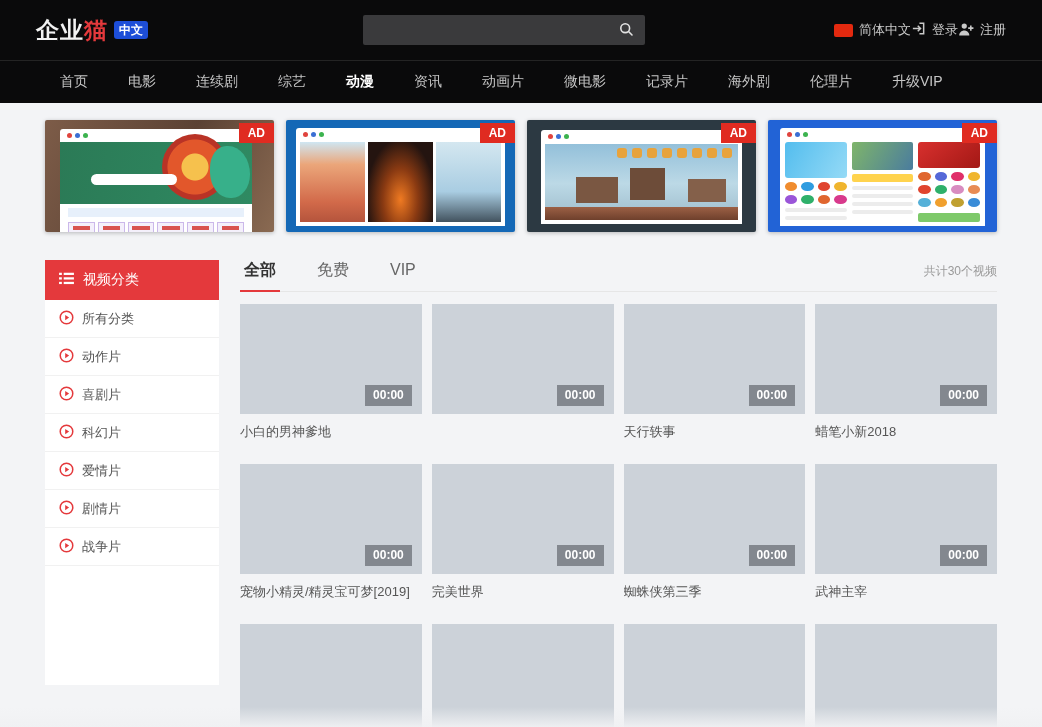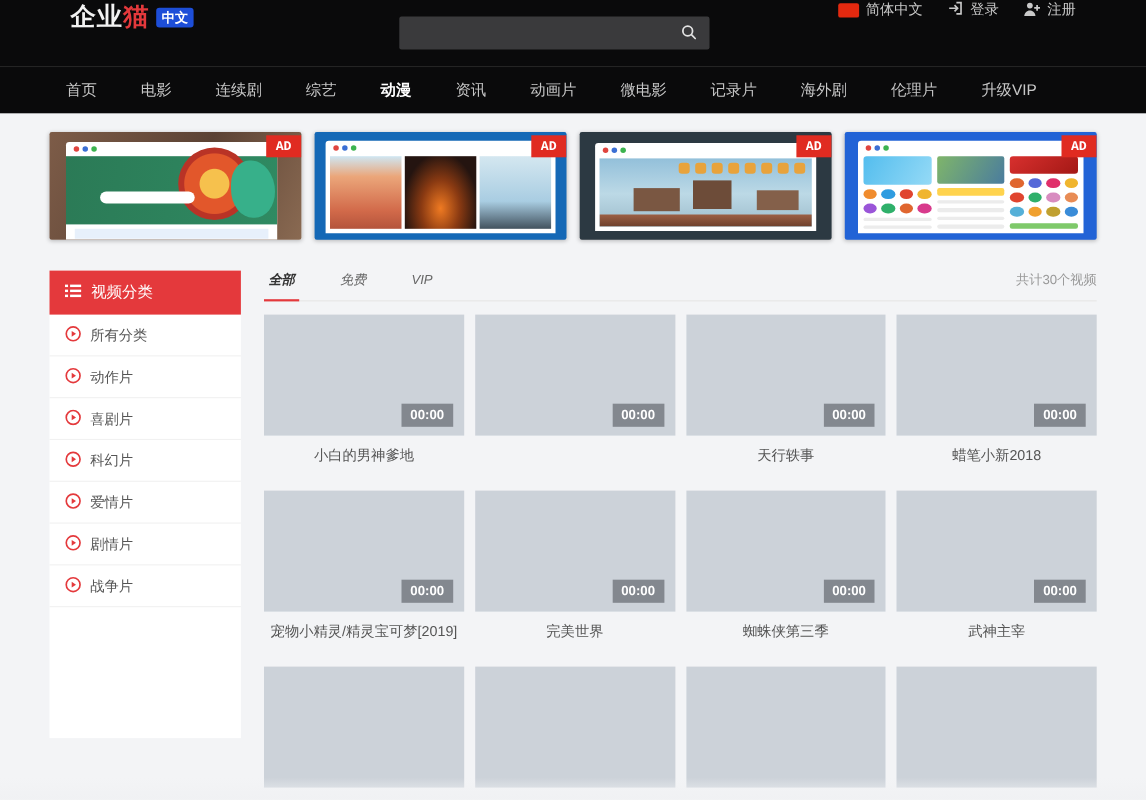--- a/index.html
+++ b/index.html
@@ -5,22 +5,22 @@
   * { box-sizing: border-box; }
   html,body { margin:0; padding:0; }
   body {
     width:1042px; height:727px; position:relative; overflow:hidden;
     background:#f3f4f6;
     font-family:"Liberation Sans","DejaVu Sans",sans-serif;
   }
 
   
   .topbar {
-    height:60px; background:#0a0a0b; display:flex; align-items:flex-start;
-    padding:0 64px; position:relative;
+    height:60px; background:#0a0a0b; display:flex; align-items:center;
+    padding:0 36px; position:relative;
   }
   .logo { display:flex; align-items:center; gap:7px; cursor:pointer; }
   .logo .p1 { color:#f2f2f2; font-size:23px; font-weight:bold; letter-spacing:1px; }
   .logo .p2 { color:#e4393c; font-size:23px; font-weight:bold; }
   .logo-badge {
     background:#1d4ed8; color:#fff; font-size:12px; font-weight:bold;
     padding:3px 5px; border-radius:3px; line-height:1;
   }
   .search {
     position:absolute; left:363px; top:15px; width:282px; height:30px;
@@ -28,42 +28,42 @@
   }
   .search input {
     flex:1; background:transparent; border:none; outline:none;
     color:#ddd; padding:0 10px; font-size:13px; height:100%;
   }
   .search-btn {
     width:38px; height:100%; background:transparent; border:none;
     display:flex; align-items:center; justify-content:center; cursor:pointer;
   }
   .topbar-right {
-    margin-left:auto; display:flex; align-items:center; gap:22px;
+    margin-left:auto; display:flex; align-items:center; 
     color:#c9c9c9; font-size:13px;
   }
   .tr-item { display:flex; align-items:center; gap:6px; cursor:pointer; }
   .flag { width:19px; height:13px; background:#e3290f; border-radius:2px; }
 
   
   .mainnav {
     height:43px; background:#0a0a0b; border-top:1px solid #242424;
     display:flex; align-items:center; padding-left:60px; gap:40px;
   }
   .nav-item { color:#c6c6c6; font-size:14px; cursor:pointer; white-space:nowrap; }
   .nav-item.active { color:#ffffff; font-weight:bold; }
 
   
   .container { width:952px; margin:0 auto; }
 
   
   .banners { display:grid; grid-template-columns:repeat(4,1fr); gap:12px; padding-top:17px; }
   .banner {
-    height:98px; position:relative; overflow:hidden; border-radius:2px;
-    cursor:pointer; box-shadow:0 1px 4px rgba(0,0,0,.25);font-family:Liberation Mono, monospace;
+    height:112px; position:relative; overflow:hidden; border-radius:2px;
+    cursor:pointer; box-shadow:0 1px 4px rgba(0,0,0,.25);
   }
   .ad-badge {
     position:absolute; top:3px; right:0; background:#e02b21; color:#fff;
     font-size:12px; font-weight:bold; padding:3px 9px; z-index:6; line-height:1.2;
   }
   .win { position:absolute; background:#fff; border-radius:3px 3px 0 0; overflow:hidden; }
   .dots { position:absolute; top:4px; left:7px; display:flex; gap:3px; z-index:3; }
   .dot { width:5px; height:5px; border-radius:50%; }
   .dot.r{background:#e0443e} .dot.b{background:#3b6fd4} .dot.g{background:#3cb34f}
 
@@ -129,34 +129,34 @@
     gap:9px; padding:0 14px; font-size:14px;
   }
   .cat-list { list-style:none; margin:0; padding:0; }
   .cat-item {
     height:38px; display:flex; align-items:center; gap:8px; padding:0 14px;
     border-bottom:1px solid #f1f1f1; color:#555; font-size:13px; cursor:pointer;
   }
 
   .main-col { flex:1; min-width:0; }
   .tabbar { display:flex; align-items:baseline; border-bottom:1px solid #e6e6e6; }
-  .tab { font-size:12px; color:#666; margin-right:33px; padding:0 4px 9px; cursor:pointer;font-style:italic; }
+  .tab { font-size:16px; color:#666; margin-right:33px; padding:0 4px 9px; cursor:pointer; }
   .tab.active { color:#333; font-weight:bold; border-bottom:2px solid #e4393c; margin-bottom:-1px; }
   .total { margin-left:auto; font-size:12px; color:#999; padding-bottom:9px; }
 
   .video-grid { display:grid; grid-template-columns:repeat(4,1fr); column-gap:10px; row-gap:23px; margin-top:12px; }
   .video-card { min-width:0; }
   .thumb { height:110px; background:#ccd2d9; position:relative; cursor:pointer; }
   .duration {
     position:absolute; right:10px; bottom:8px; background:rgba(30,34,40,0.42);
     color:#fff; font-size:12px; padding:2px 8px; line-height:1.4;font-weight:bold;
   }
   .vtitle {
     margin-top:9px; font-size:13px; color:#555; white-space:nowrap;
-    overflow:hidden; text-overflow:ellipsis; cursor:pointer;text-align:center;
+    overflow:hidden; text-overflow:ellipsis; cursor:pointer;
   }
 
   .bottom-fade {
     position:absolute; left:0; bottom:0; width:100%; height:20px; z-index:10;
     background:linear-gradient(to bottom, rgba(243,244,246,0), rgba(240,241,243,0.95));
     pointer-events:none;
   }
 </style>
 </head>
 <body>

